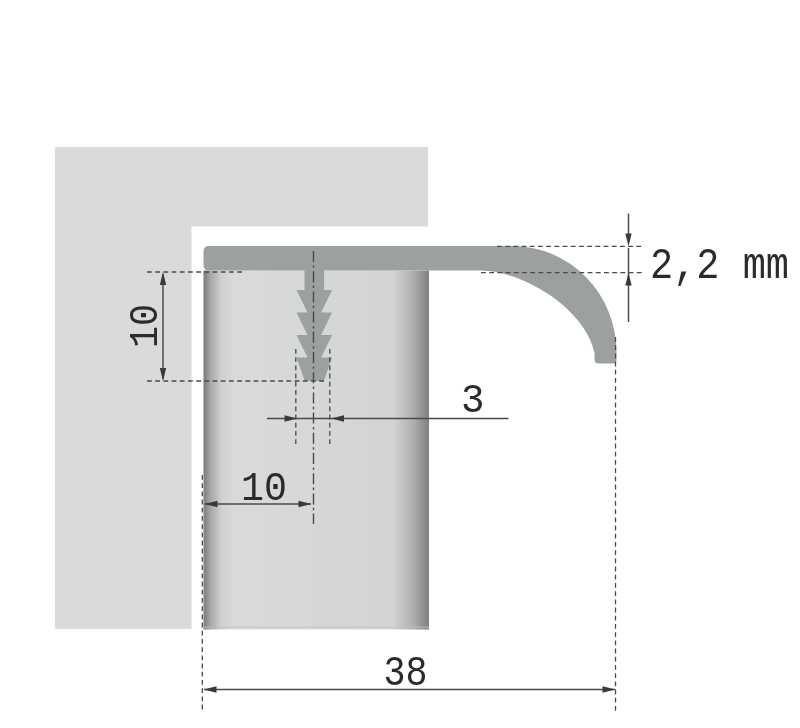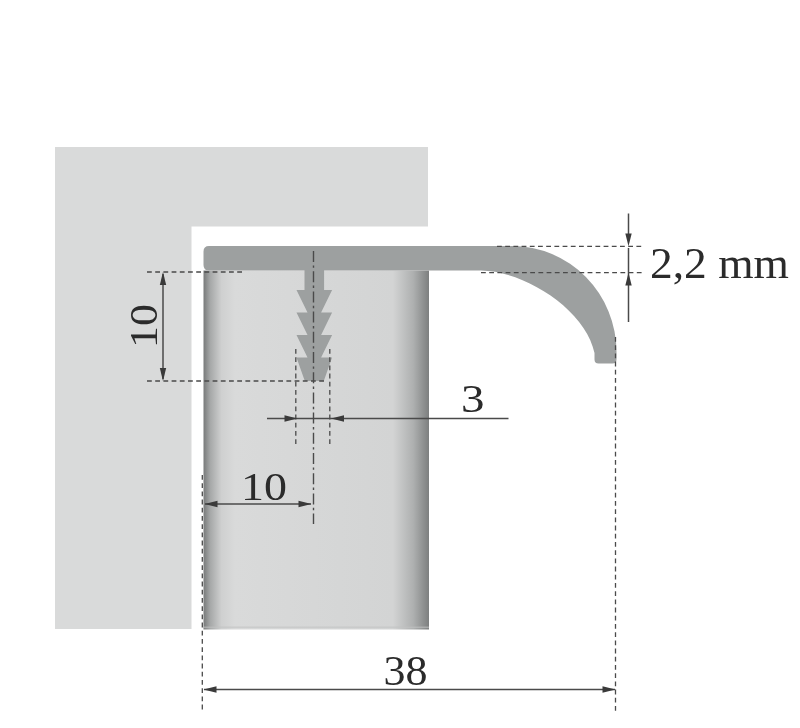--- a/index.html
+++ b/index.html
@@ -1,17 +1,17 @@
 <!DOCTYPE html>
 <html><head>
 <meta charset="utf-8">
 <style>
   html,body{margin:0;padding:0;background:#ffffff;}
   .page{position:relative;width:800px;height:728px;overflow:hidden;background:#a3a3a3;
-        font-family:Liberation Serif, serif;}
+        font-family:Liberation Mono, monospace;}
 </style>
 </head>
 <body>
 <div class="page">
 <svg width="800" height="728" viewBox="0 0 800 728">
   <defs>
     <linearGradient id="stripGrad" x1="0" y1="0" x2="1" y2="0">
       <stop offset="0" stop-color="#787a7a"></stop>
       <stop offset="0.03" stop-color="#a6a8a8"></stop>
       <stop offset="0.08" stop-color="#cfd0d0"></stop>

